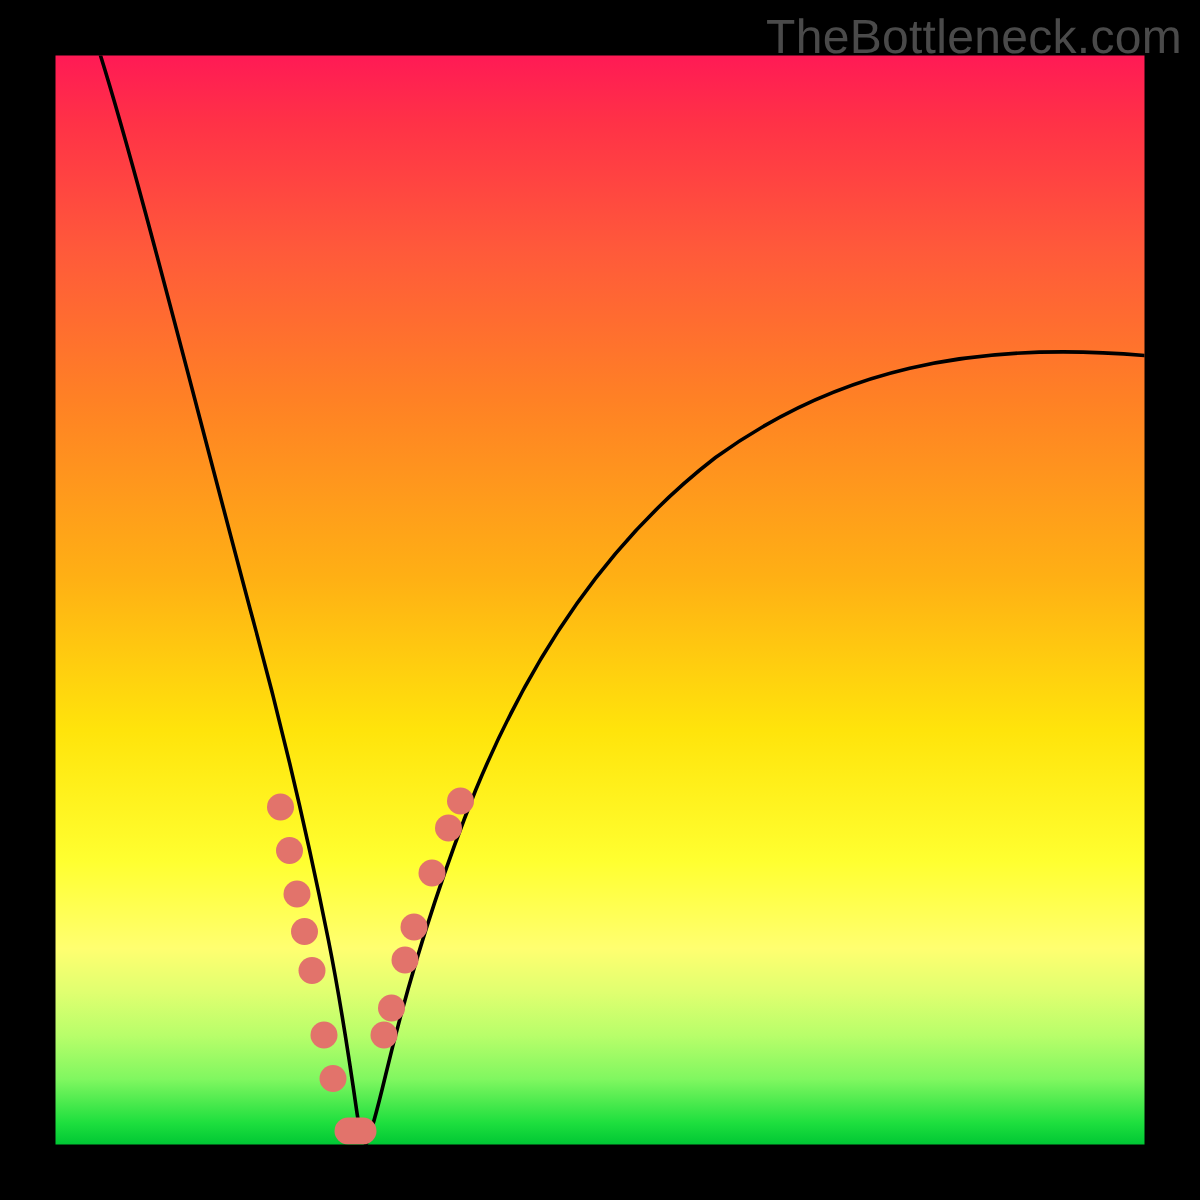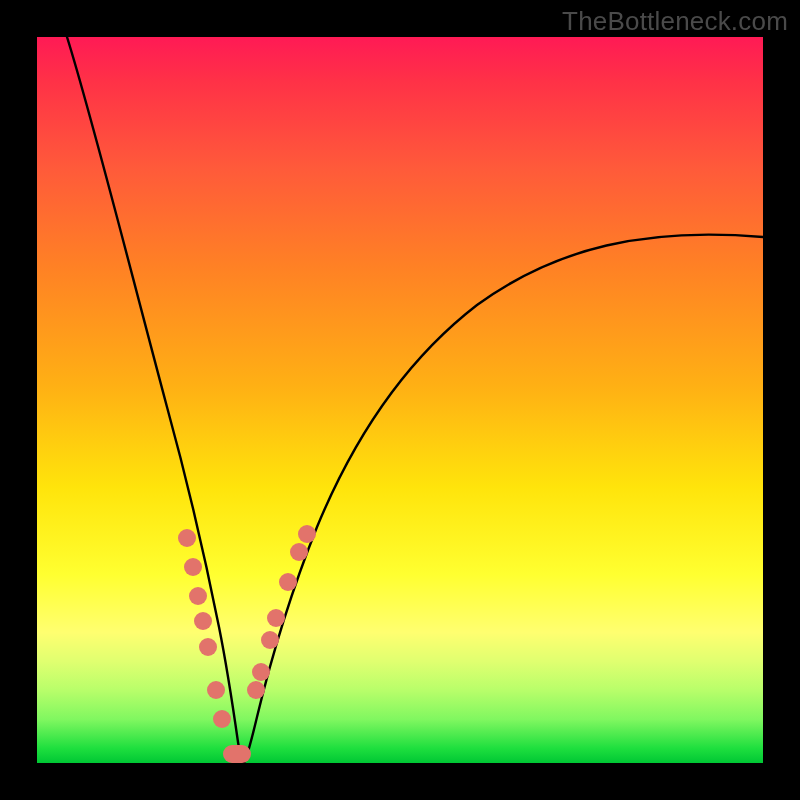--- a/index.html
+++ b/index.html
@@ -38,21 +38,21 @@
       #80f760 94%,
       #1edf3e 98%,
       #00c734 100%
     );
   }
   .watermark {
     position: absolute;
     top: 6px;
     right: 12px;
     color: #4a4a4a;
-    font-size: 26px;
+    font-size: 32px;
     font-weight: 400;
     letter-spacing: 0.2px;
     font-family: Arial, Helvetica, sans-serif;
   }
   svg.curves {
     position: absolute;
     left: 0;
     top: 0;
     width: 726px;
     height: 726px;

